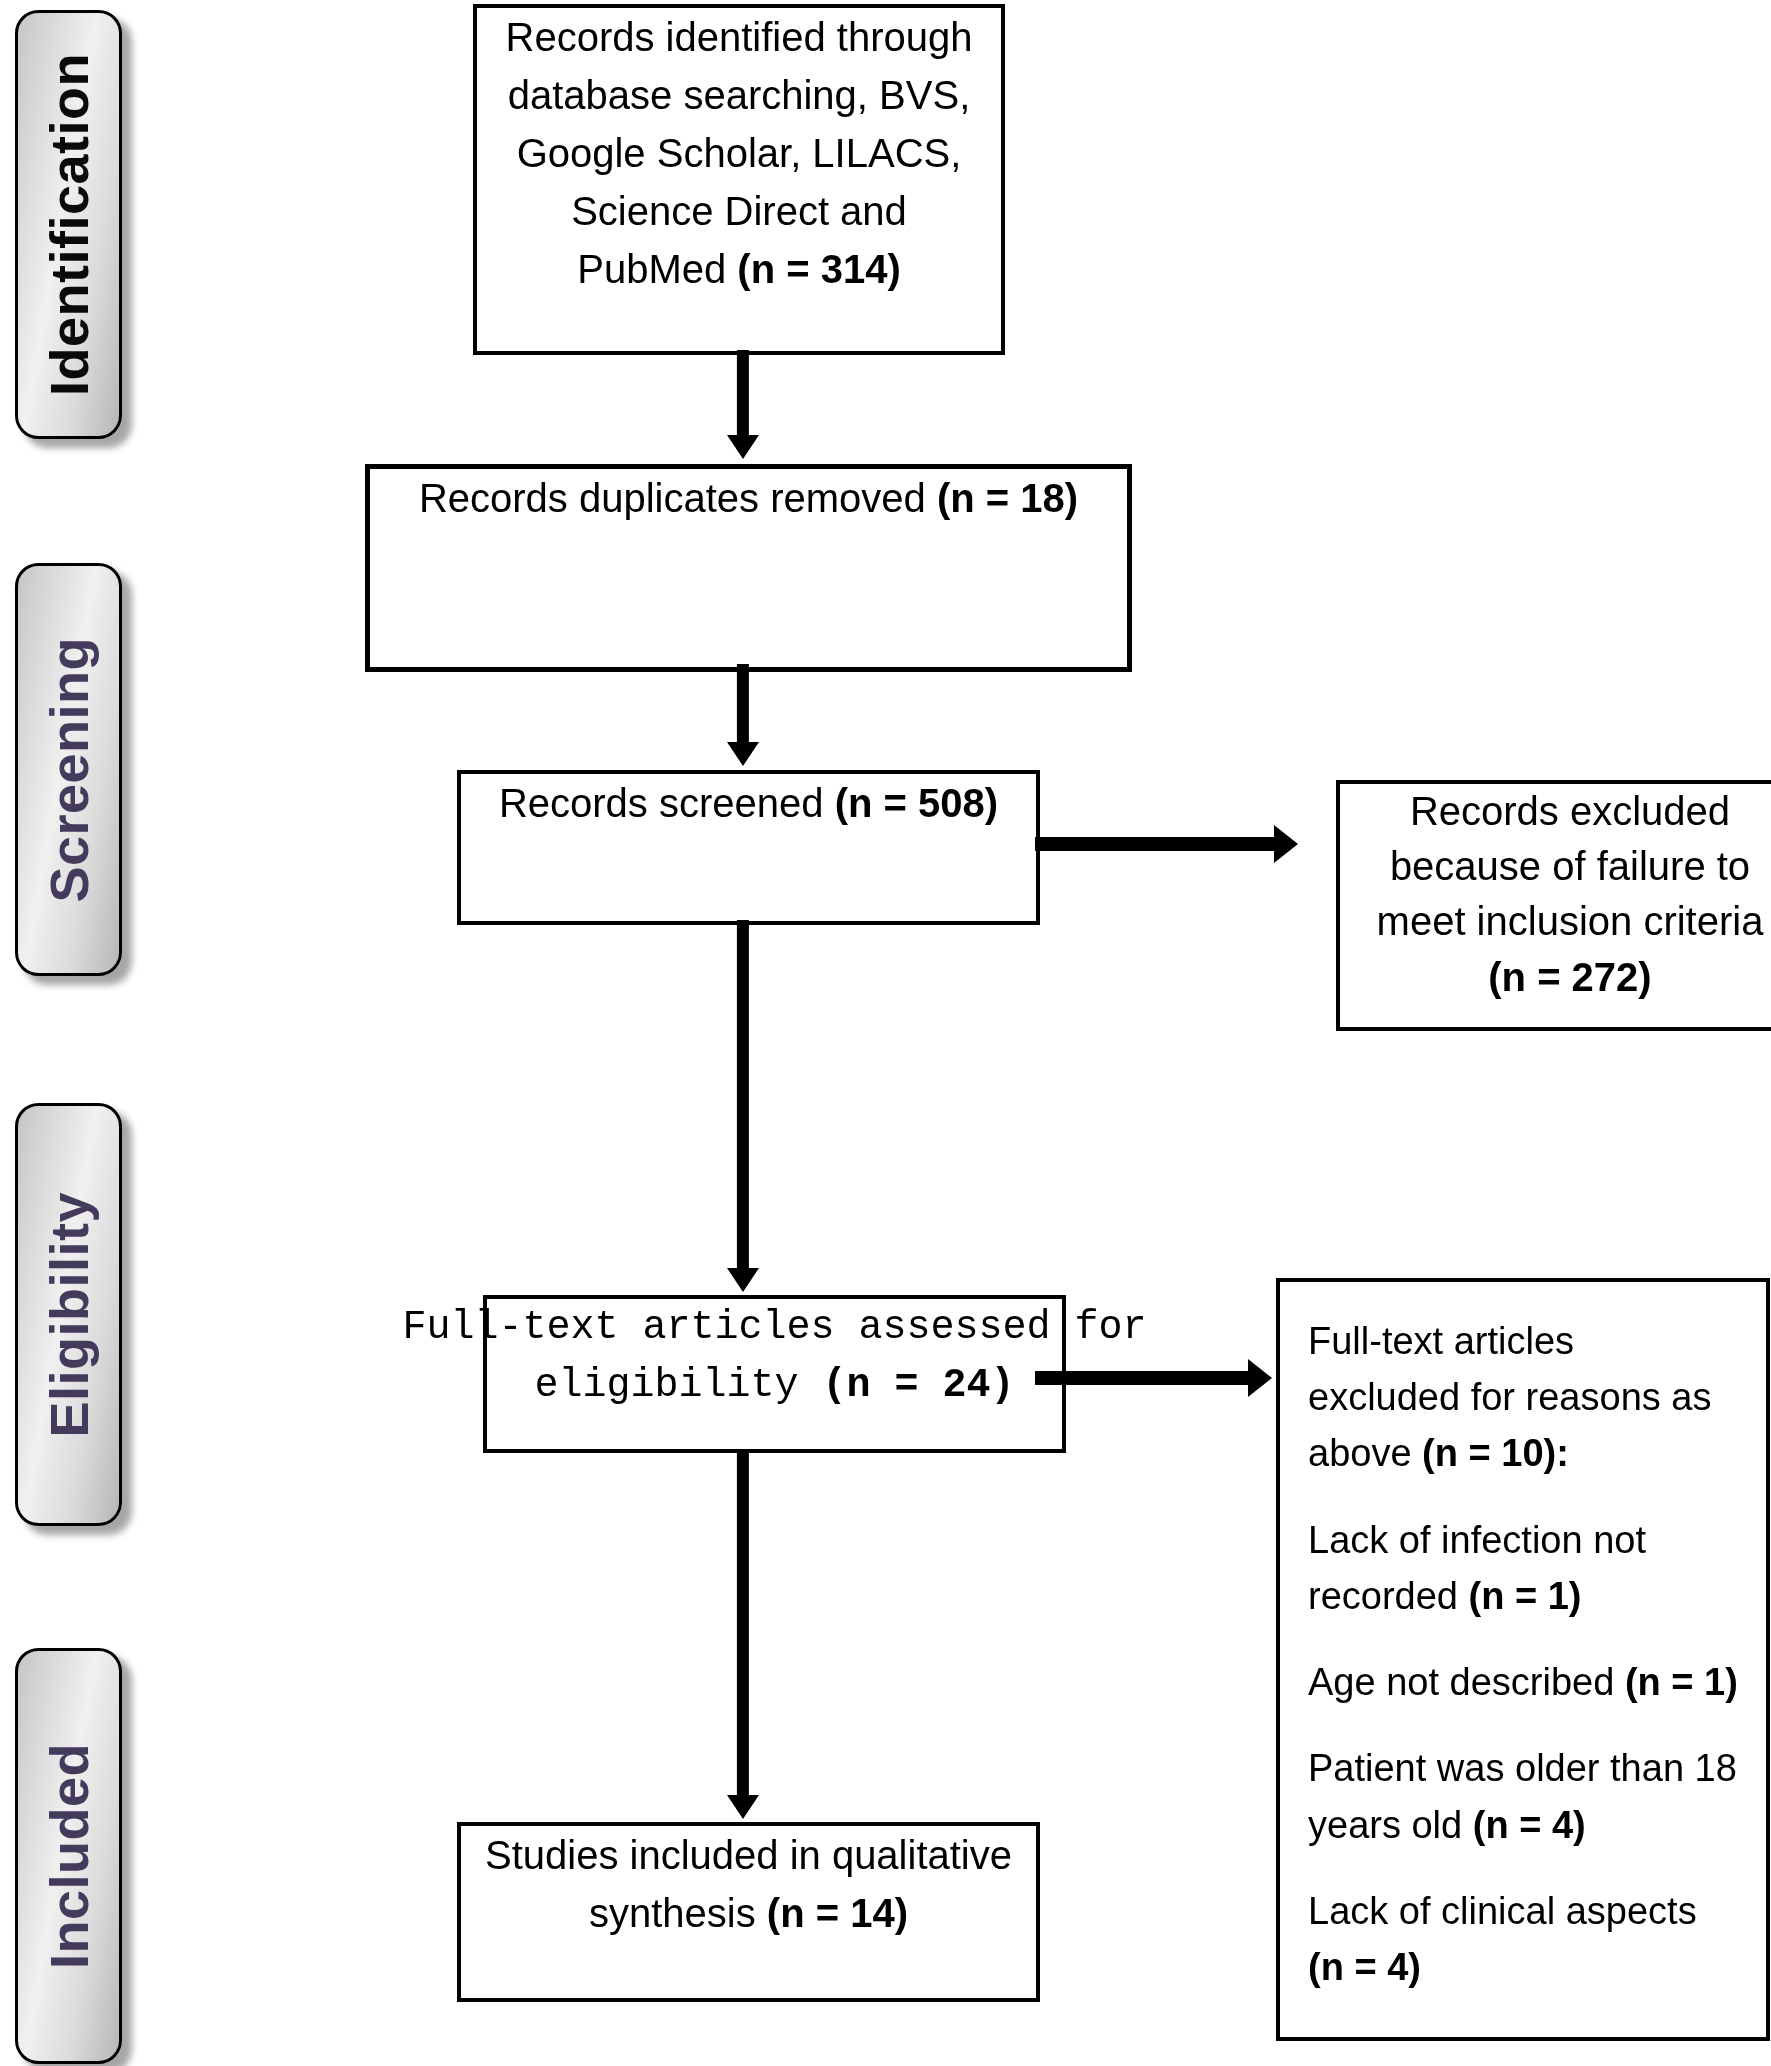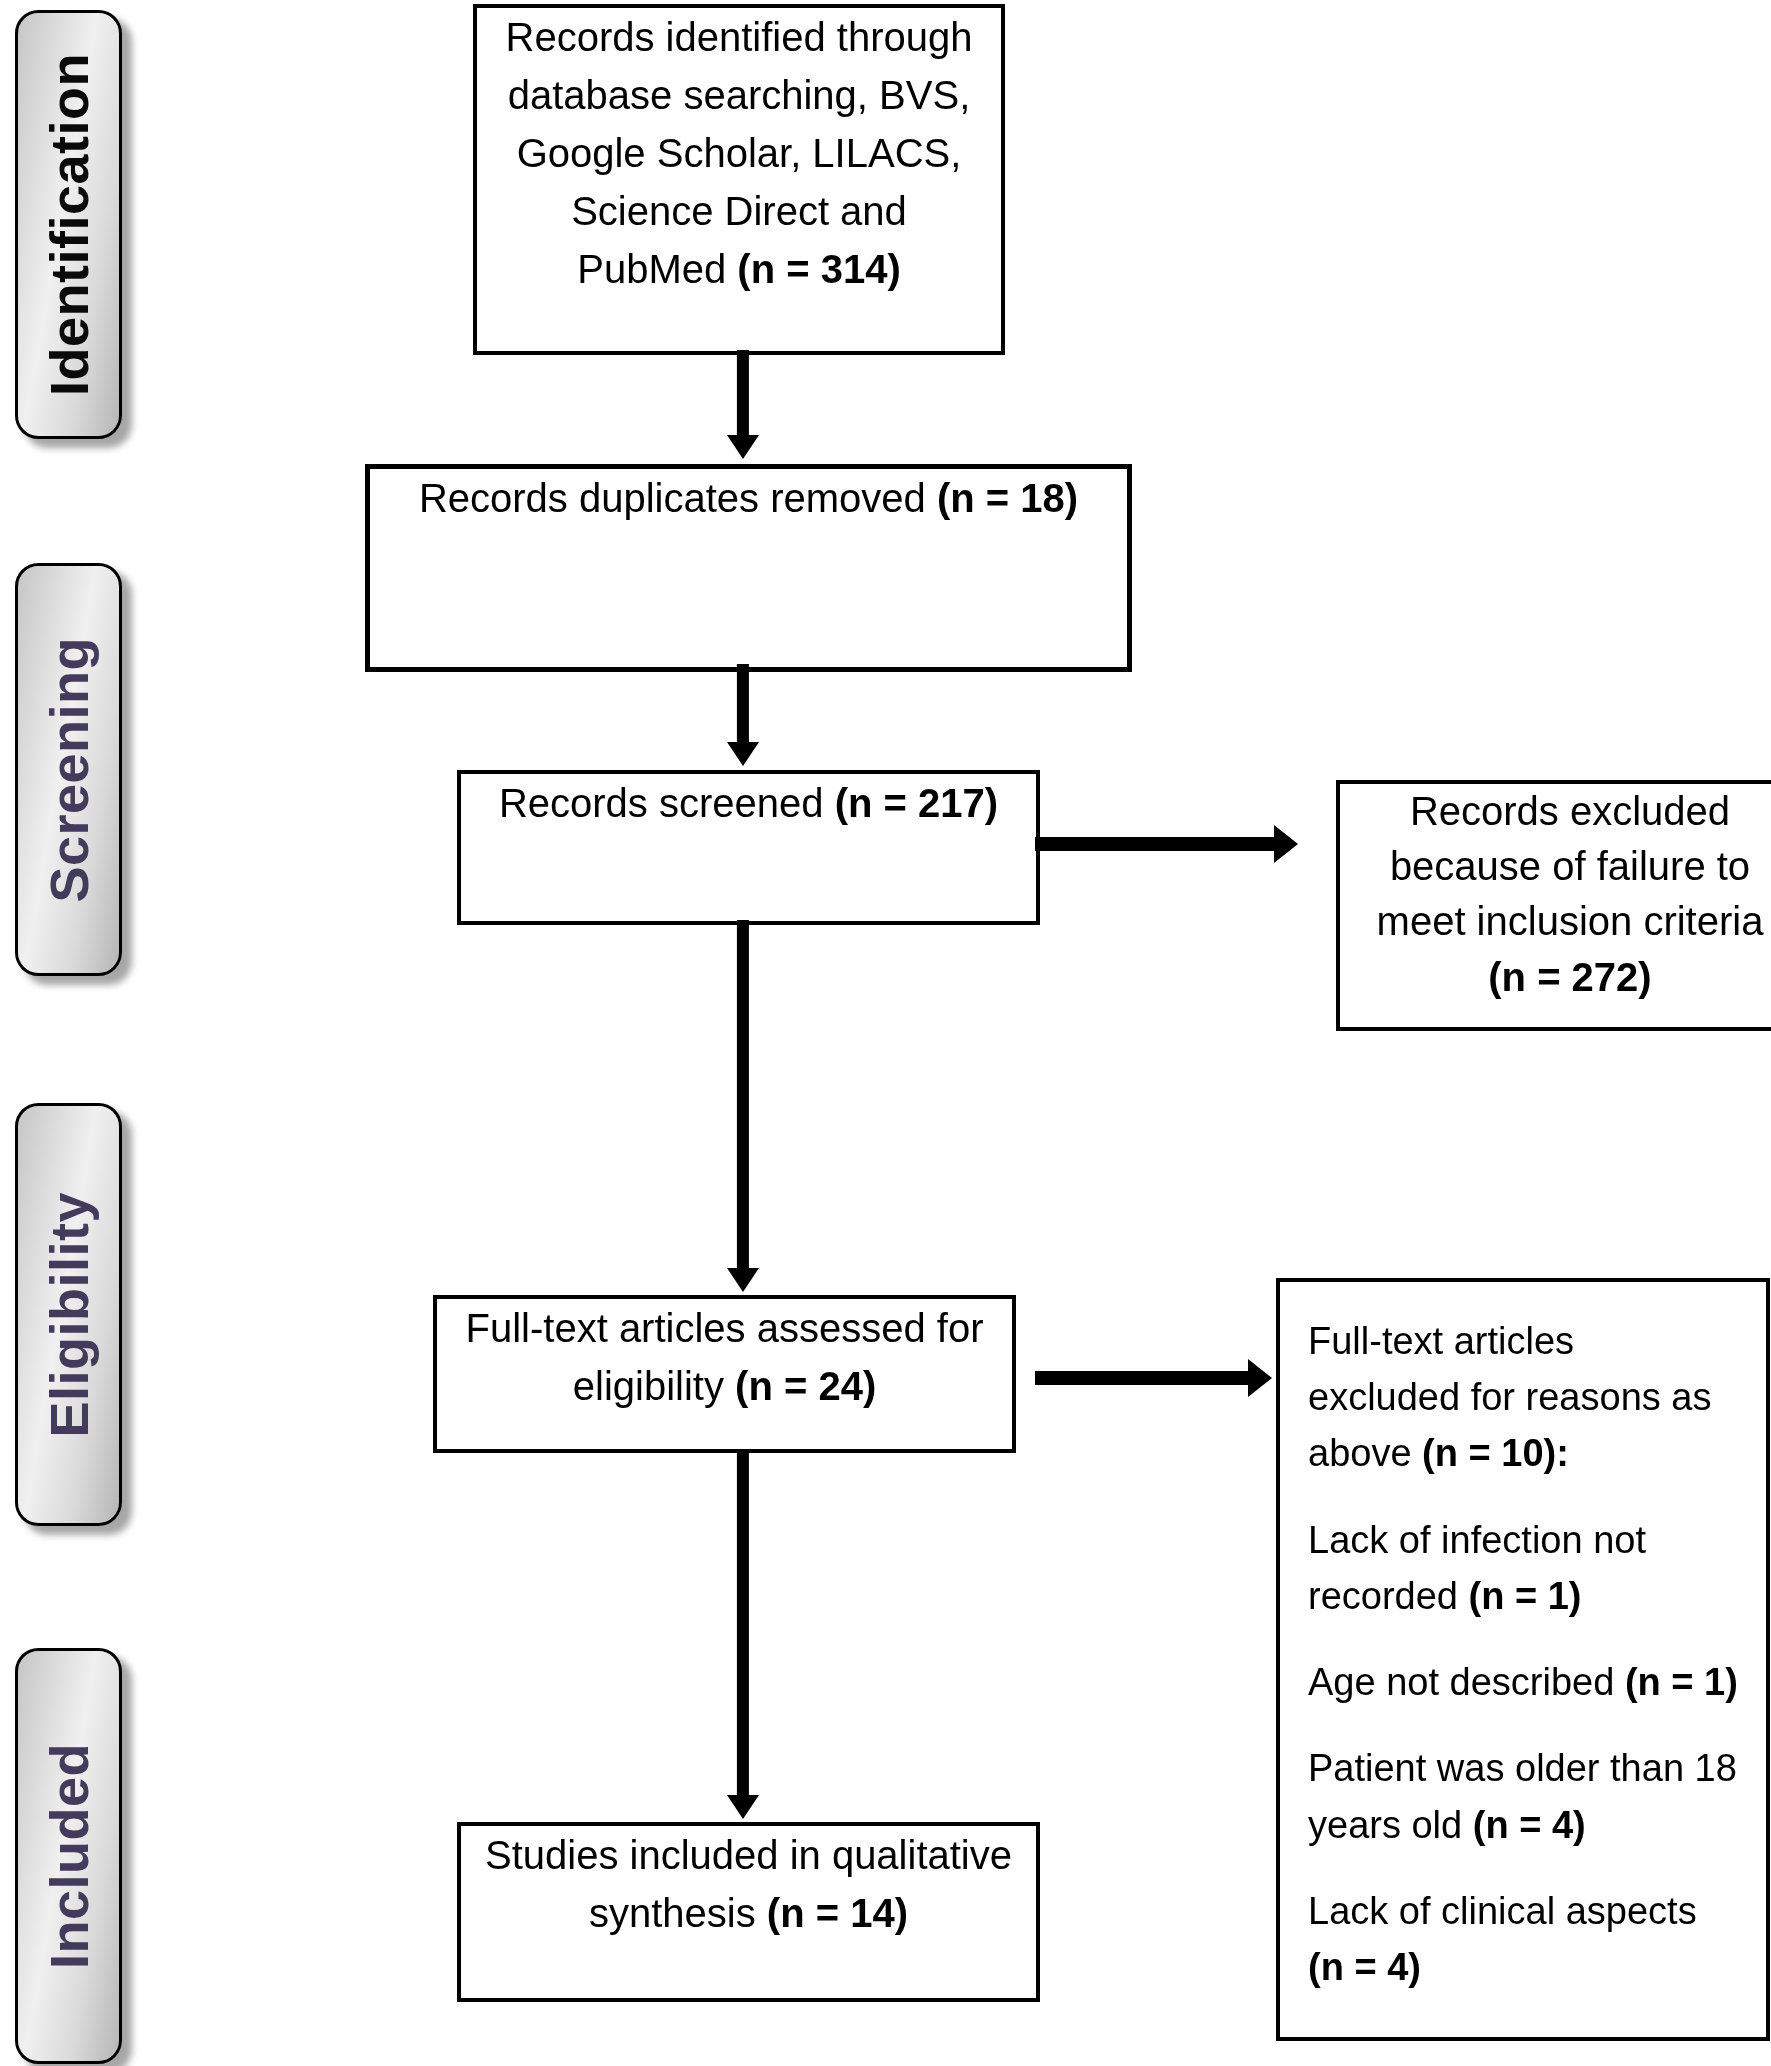--- a/index.html
+++ b/index.html
@@ -29,21 +29,21 @@
     position:absolute;border:4.8px solid #000;background:#fff;
     display:flex;align-items:flex-start;justify-content:center;
     font-size:40px;line-height:1.45;
   }
   .box .txt{text-align:center;white-space:nowrap;}
   .b{font-weight:bold;}
   .ln{display:block;}
   .b1{left:473px;top:4.3px;width:524px;height:343px;border-width:4.3px;}
   .b2{left:365px;top:464px;width:757px;height:198px;border-width:5.3px;}
   .b3{left:457px;top:770px;width:575px;height:147px;}
-  .b4{left:433px;top:1295px;width:575px;height:150px;}
+  .b4{left:483px;top:1295px;width:575px;height:150px;font-family:Liberation Mono, monospace;}
   .b5{left:457px;top:1822px;width:575px;height:172px;}
   .r1{left:1336px;top:780px;width:460px;height:243px;font-size:40px;line-height:1.38;}
   .r2{
     left:1276px;top:1278px;width:486px;height:755px;
     align-items:flex-start;justify-content:flex-start;
     font-size:38px;line-height:1.48;
   }
   .r2 .txt{text-align:left;padding:31px 4.3px 0 28px;}
   .para{margin:0 0 30px 0;}
   
@@ -89,21 +89,21 @@
         <div class="ln"><span>PubMed </span><span class="b">(n = 314)</span></div>
       </div>
   </div>
   <div class="box b2">
     <div class="txt">
         <div class="ln"><span>Records duplicates removed </span><span class="b">(n = 18)</span></div>
       </div>
   </div>
   <div class="box b3">
     <div class="txt">
-        <div class="ln"><span>Records screened </span><span class="b">(n = 217)</span></div>
+        <div class="ln"><span>Records screened </span><span class="b">(n = 508)</span></div>
       </div>
   </div>
   <div class="box b4">
     <div class="txt">
         <div class="ln"><span>Full-text articles assessed for</span></div>
         <div class="ln"><span>eligibility </span><span class="b">(n = 24)</span></div>
       </div>
   </div>
   <div class="box b5">
     <div class="txt">

